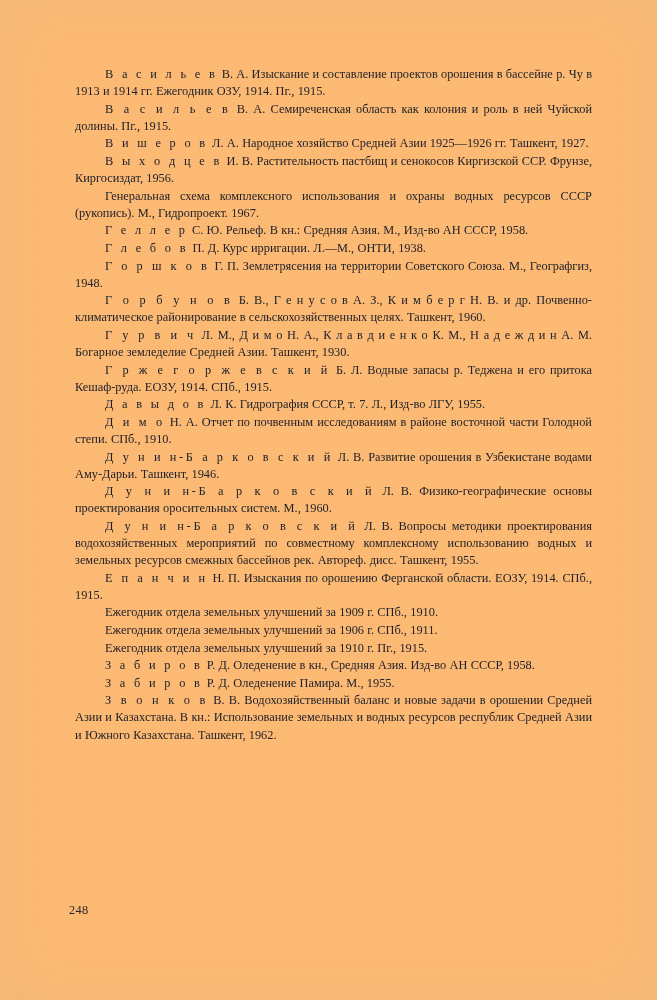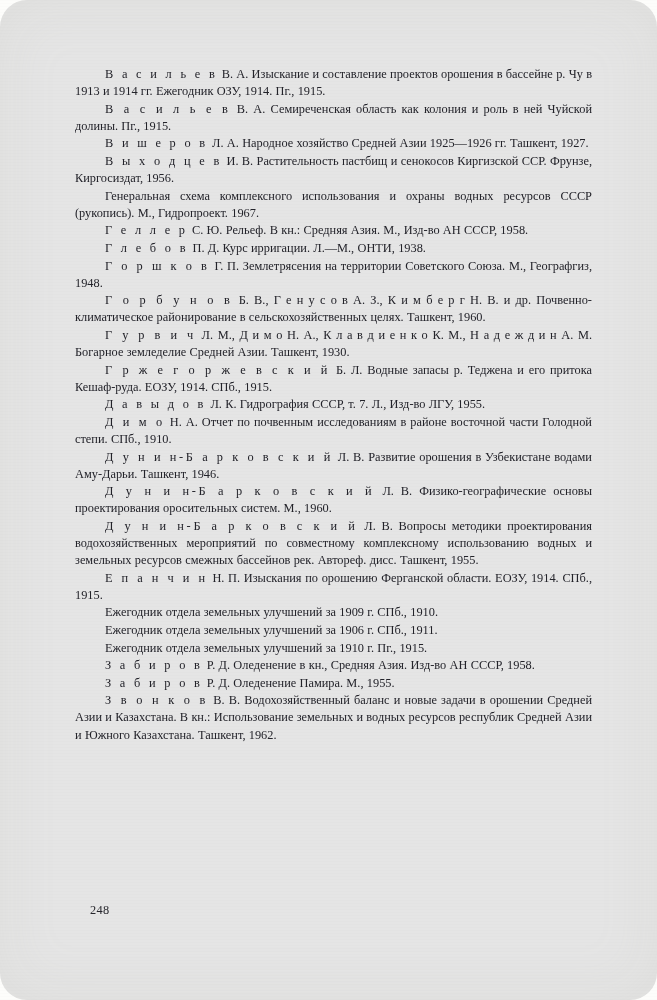--- a/index.html
+++ b/index.html
@@ -12,24 +12,23 @@
     height: 1000px;
     background: #fdfdfb;
     font-family: "Liberation Serif", "DejaVu Serif", serif;
     color: #1d1d22;
     overflow: hidden;
   }
   #page {
     position: relative;
     width: 657px;
     height: 1000px;
-    background: #e5e5e5;
+    background: #fdba74;
     
     box-shadow: inset 0 0 60px rgba(170,170,160,0.12);
-    border-radius: 27px;
   }
   #page::after {
     
     content: "";
     position: absolute;
     inset: 0;
     pointer-events: none;
     background:
       repeating-linear-gradient(0deg,
         rgba(0,0,0,0.012) 0px,
@@ -56,21 +55,21 @@
     color: #23232a;
     -webkit-font-smoothing: antialiased;
   }
   
   .sp {
     letter-spacing: 2.7px;
     margin-right: 1px;
   }
   .pagenum {
     position: absolute;
-    left: 90px;
+    left: 69px;
     top: 903px;
     font-size: 12.35px;
     line-height: 14px;
     letter-spacing: 0.3px;
     color: #26262c;
   }
 </style>
 </head>
 <body>
 

